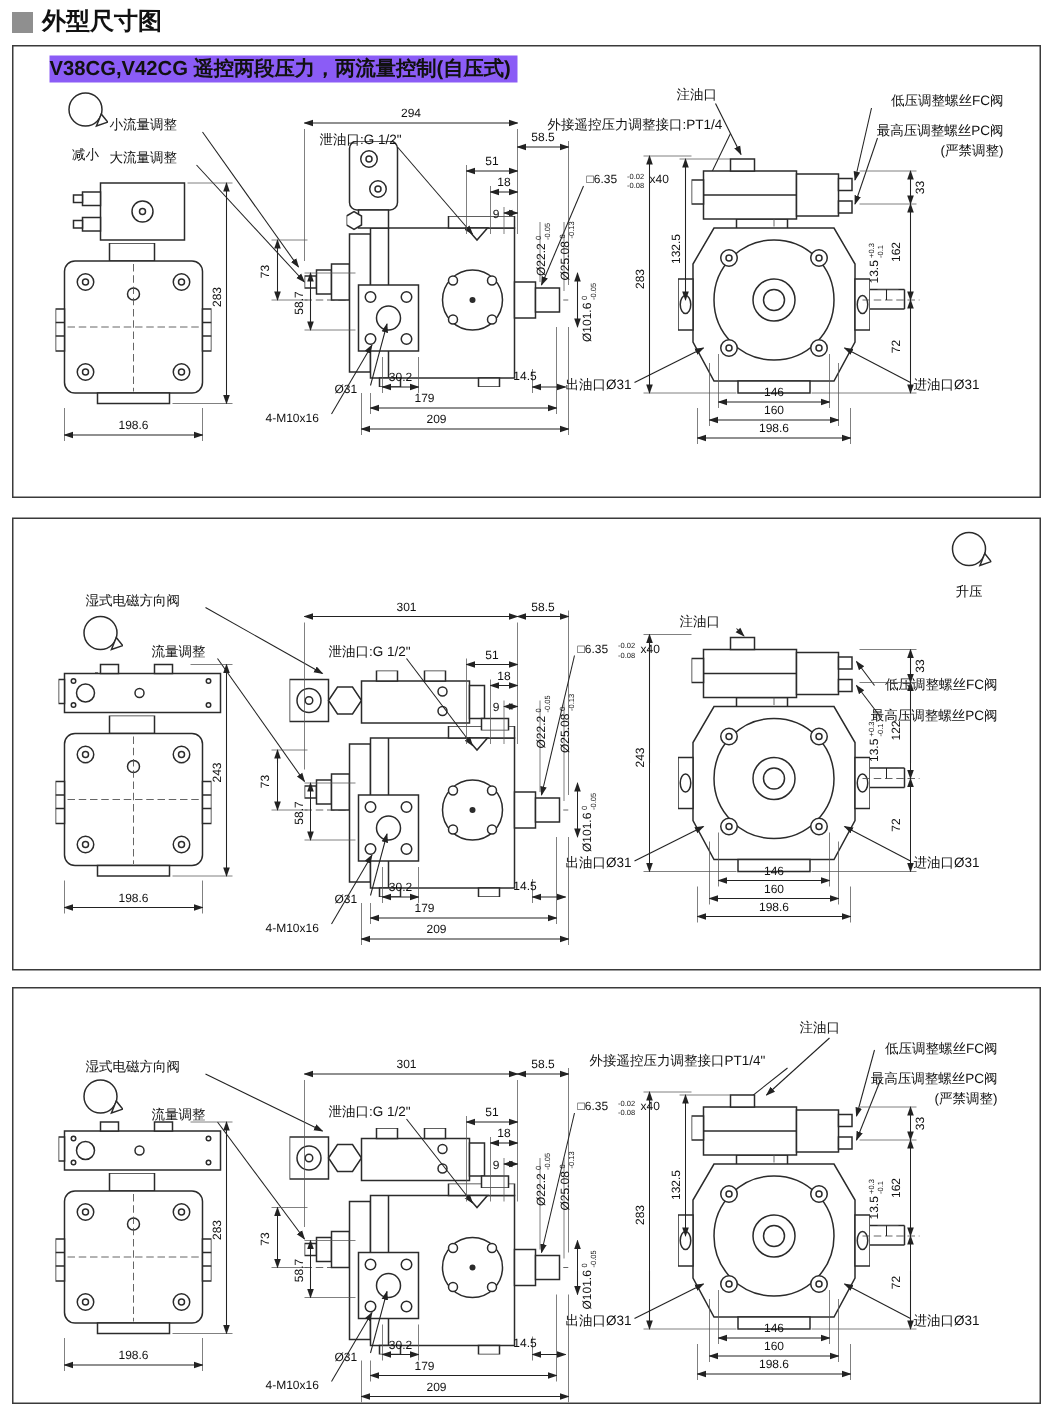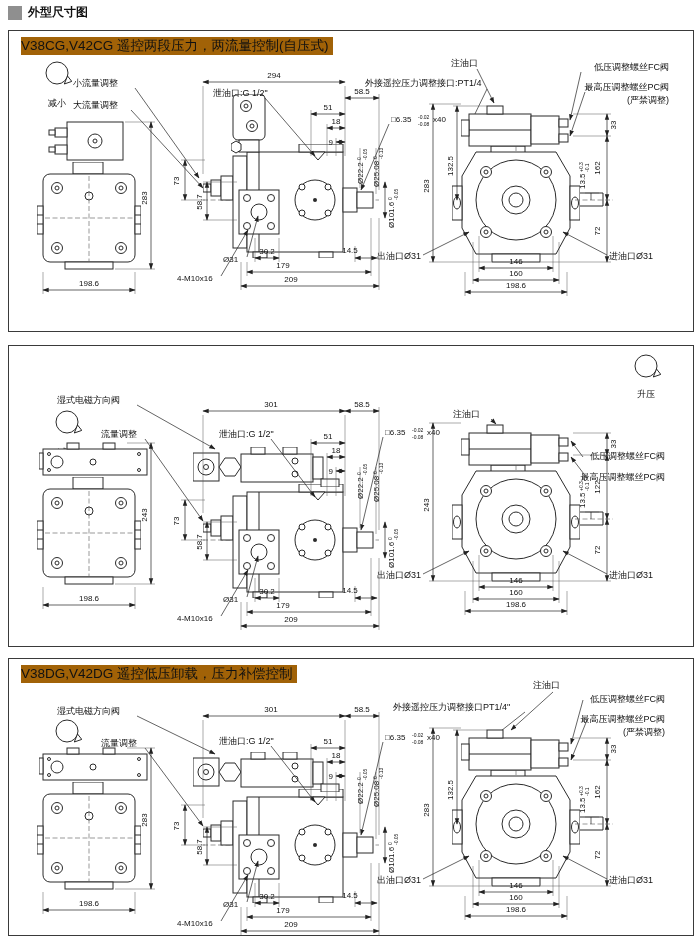--- a/index.html
+++ b/index.html
@@ -1,25 +1,25 @@
 <!DOCTYPE html>
 <html><head>
 <meta charset="utf-8">
 <style>
   html,body{margin:0;padding:0;background:#fff}
   .page{position:relative;width:700px;height:940px;background:#fff;
         font-family:"Liberation Sans",sans-serif;color:#111;overflow:hidden}
   .hdr{position:absolute;left:8px;top:4px;display:flex;align-items:center;gap:6px}
   .hdr-sq{width:14px;height:14px;background:#8f8f8f}
-  .hdr-title{font-size:12px;font-weight:bold}
+  .hdr-title{font-size:16px;font-weight:bold}
   .panel{position:absolute;left:8px;width:684px;border:1.4px solid #3a3a3a;background:#fff}
   .p1{top:30px;height:300px}
   .p2{top:345px;height:300px}
   .p3{top:658px;height:276px}
-  .ptitle{position:absolute;left:12px;top:6px;font-size:13.5px;font-weight:normal;z-index:3;background:#a16207;padding-right:4px}
+  .ptitle{position:absolute;left:24px;top:6px;font-size:13.5px;font-weight:bold;z-index:3;background:#8b5cf6;padding-right:4px}
   .panel svg{position:absolute;inset:0;width:100%;height:100%}
   text{font-family:"Liberation Sans","DejaVu Sans",sans-serif;fill:#111}
   .lbl{font-size:9px}
   .dm{font-size:8px}
   .tol{font-size:5px}
   .mid{text-anchor:middle}
   .end{text-anchor:end}
   .dr{stroke:#2b2b2b;stroke-width:1;fill:#fff}
   .dr circle,.dr rect,.dr polygon,.dr ellipse,.dr path{stroke:#2b2b2b;stroke-width:1;fill:#fff}
   .dr line{stroke:#2b2b2b;stroke-width:1}
@@ -666,21 +666,20 @@
         <line class="ldr" x1="414" y1="227" x2="460" y2="204" marker-end="url(#ah)"></line>
       </g>
       <g>
         <text class="lbl" x="600" y="231">进油口Ø31</text>
         <line class="ldr" x1="598" y1="227" x2="554" y2="204" marker-end="url(#ah)"></line>
       </g>
     </svg>
   </div>
 
   <div class="panel p3">
-    <div class="ptitle">V38DG,V42DG 遥控低压卸载，压力补偿控制</div>
     <svg viewBox="0 0 684 274">
      <g transform="translate(0,-8)">
       <g>
         <use href="#sym-rot" x="43" y="66" width="30" height="30"></use>
         <text class="lbl mid" x="58" y="112">减小</text>
       </g>
       <g>
         <text class="lbl" x="48" y="62">湿式电磁方向阀</text>
         <line class="ldr" x1="128" y1="64" x2="206" y2="102" marker-end="url(#ah)"></line>
       </g>

